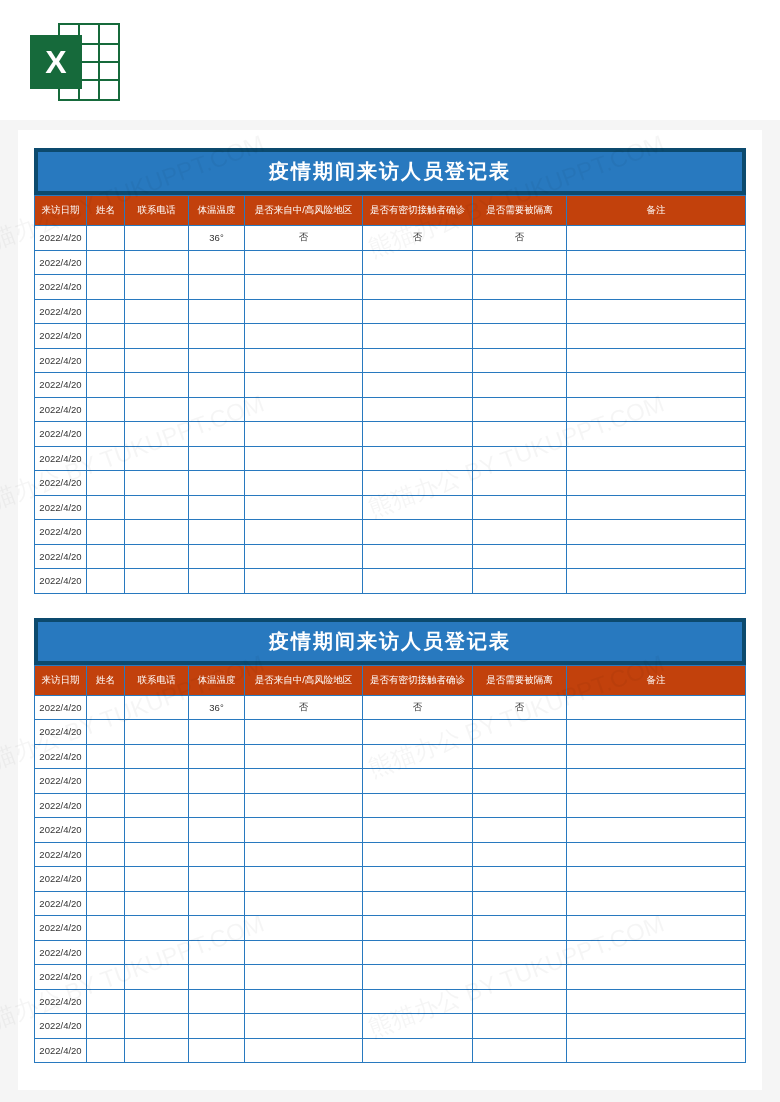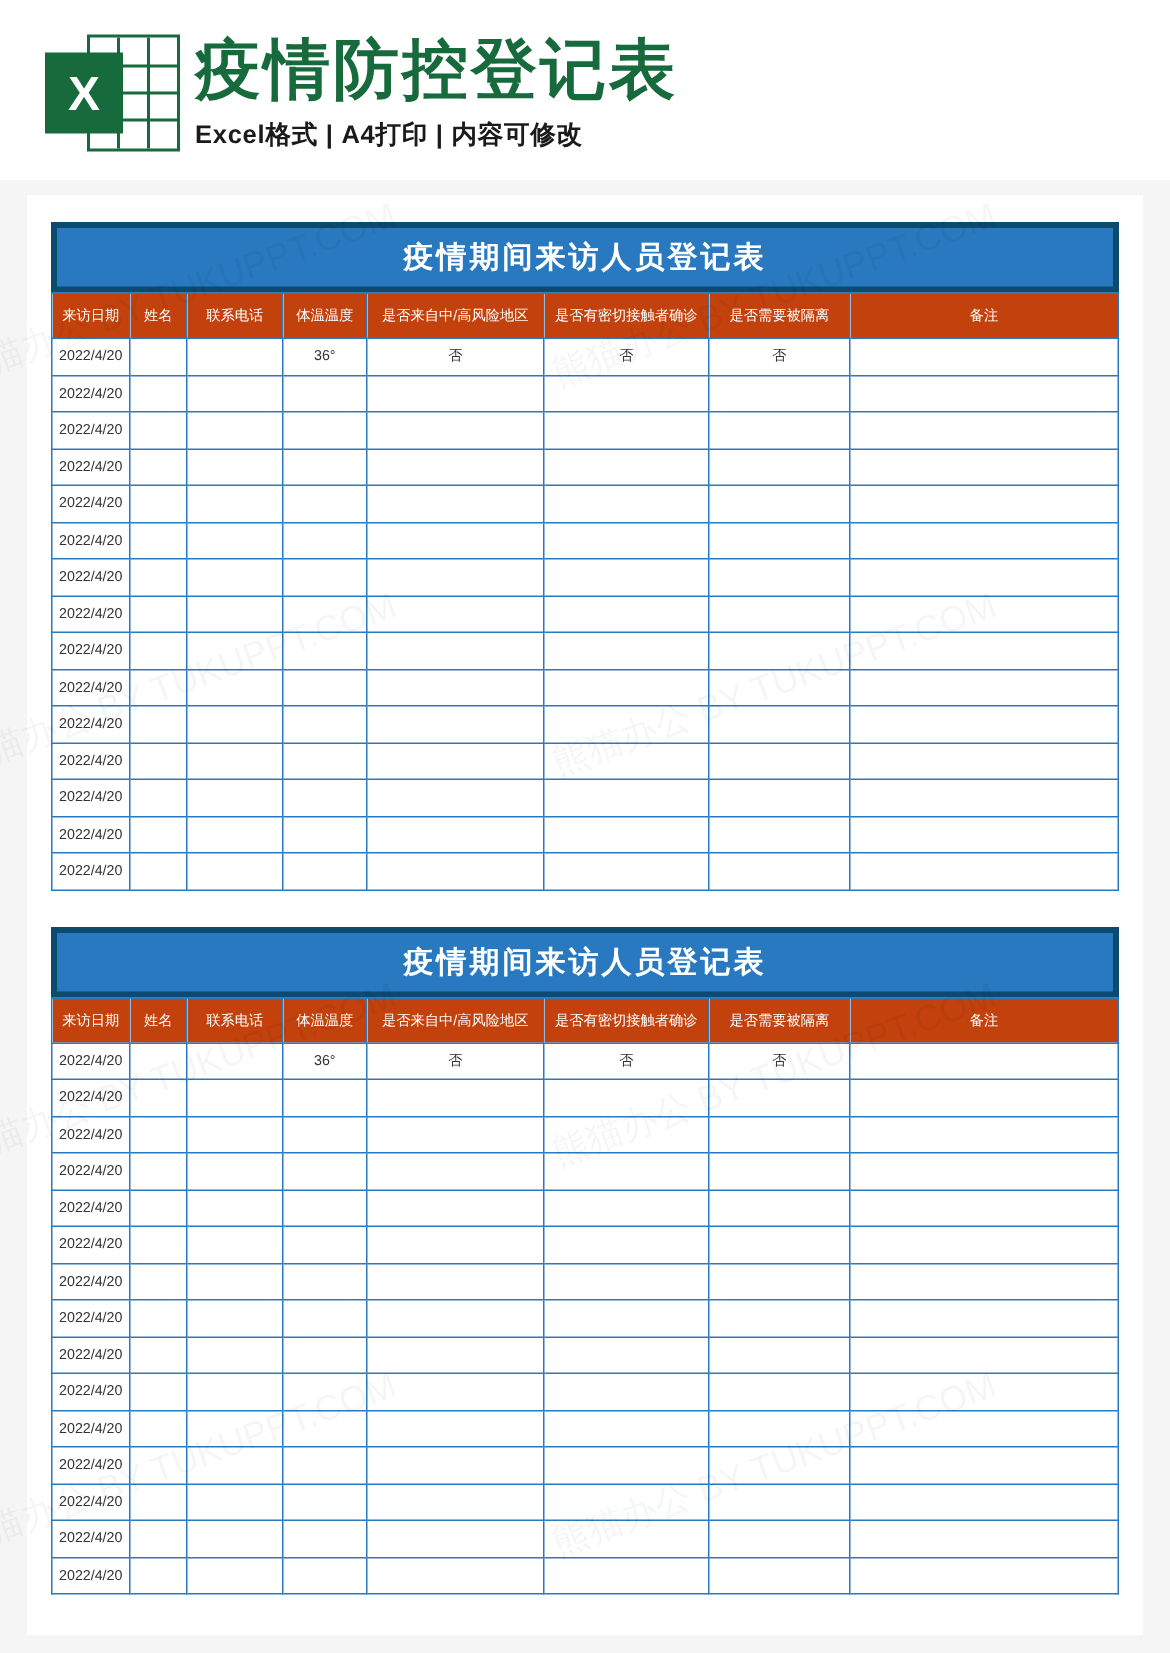--- a/index.html
+++ b/index.html
@@ -137,24 +137,20 @@
     <div class="sheet">
       <div class="hline" style="top:18px"></div>
       <div class="hline" style="top:36px"></div>
       <div class="hline" style="top:54px"></div>
       <div class="vline" style="left:18px"></div>
       <div class="vline" style="left:38px"></div>
     </div>
     <div class="book">
         <span>X</span>
       </div>
-  </div>
-  <div class="banner-text">
-    <div class="banner-title">疫情防控登记表</div>
-    <div class="banner-sub">Excel格式 | A4打印 | 内容可修改</div>
   </div>
 </div>
 
 <div class="page-wrap">
 
   <div class="form-block">
     <div class="form-title">疫情期间来访人员登记表</div>
     <table>
       <colgroup>
         <col class="col-date">

